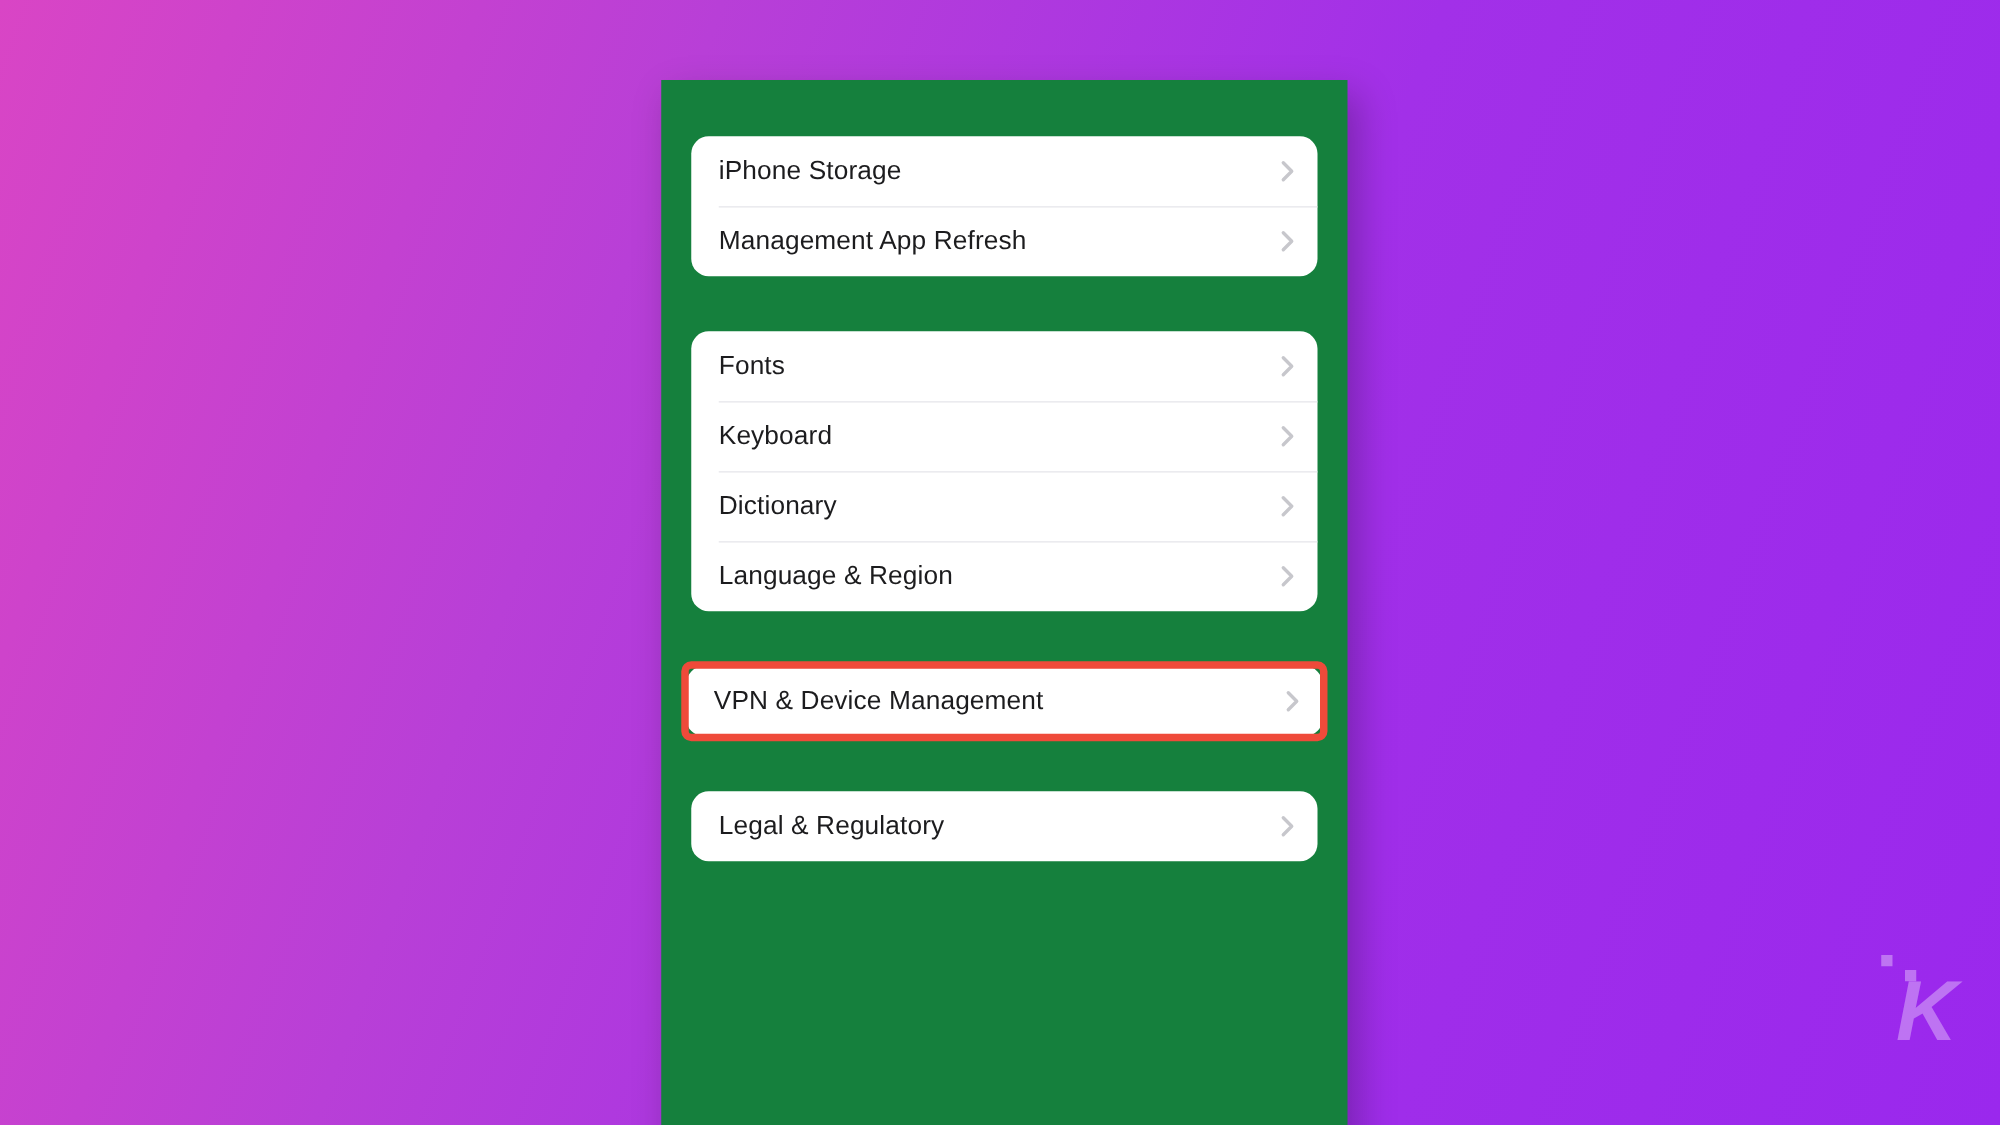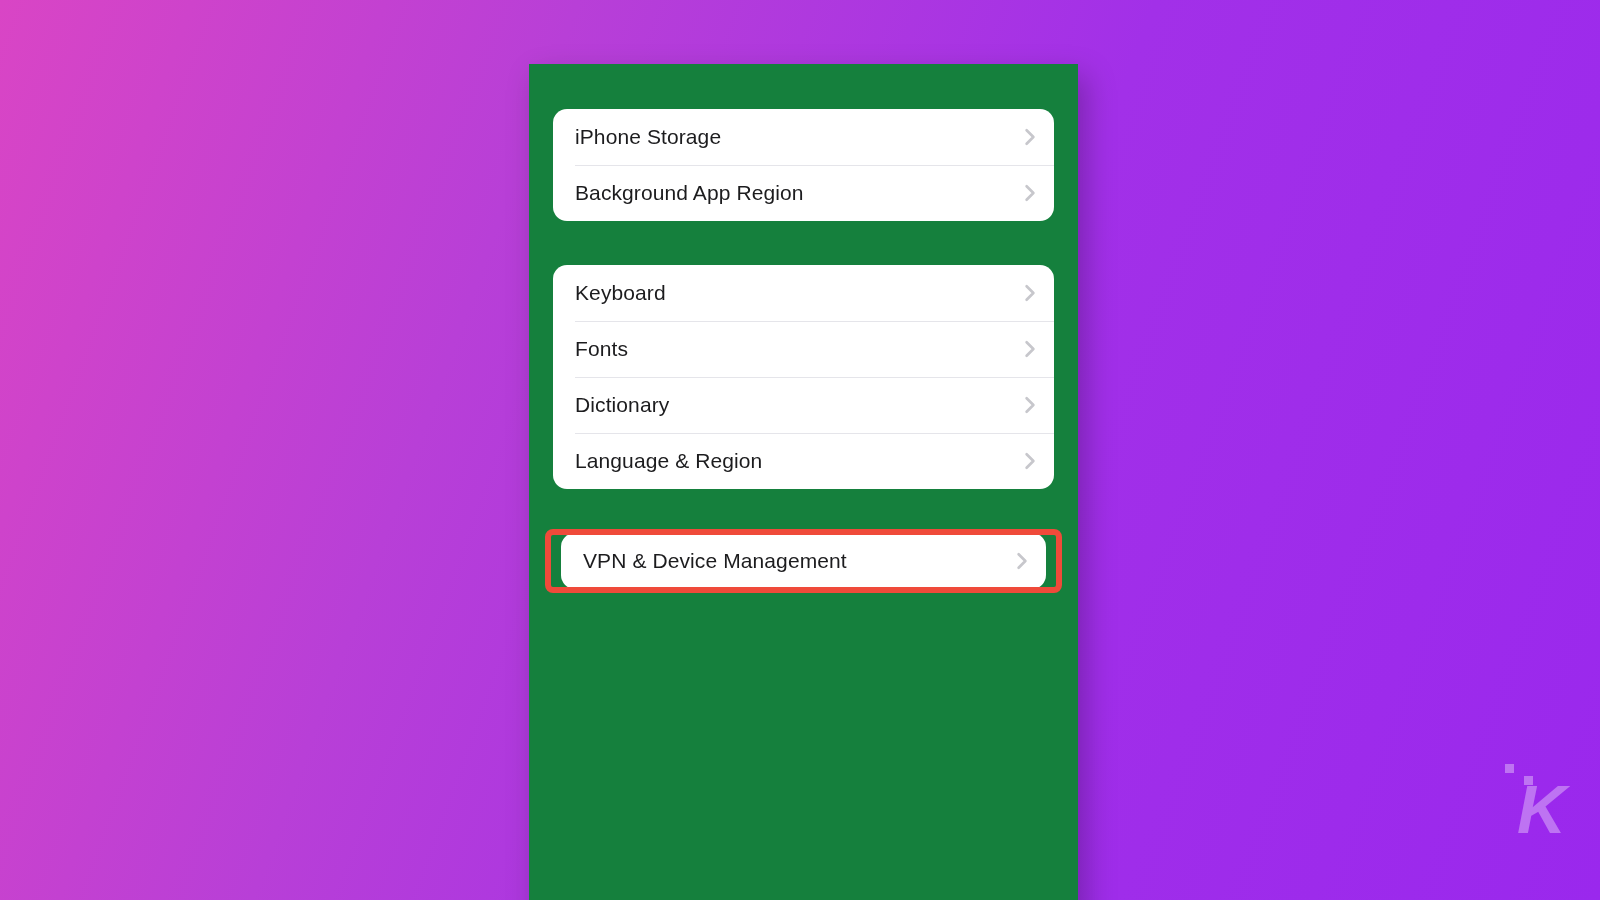--- a/index.html
+++ b/index.html
@@ -62,21 +62,21 @@
     .chevron svg {
       display: block;
     }
     .highlight-box {
       position: relative;
       margin: 0 18px 44px 18px;
     }
     .highlight-box .section-inner {
       background: #ffffff;
       border-radius: 14px;
-      margin: 0 14px;
+      margin: 0 2px;
     }
     .highlight-frame {
       position: absolute;
       top: -4px;
       left: -2px;
       right: -2px;
       bottom: -4px;
       border: 6px solid #ef4a3a;
       border-radius: 8px;
       pointer-events: none;
@@ -118,40 +118,40 @@
   <div class="section">
     <div class="row">
       <span class="row-label">iPhone Storage</span>
       <span class="chevron">
         <svg width="12" height="18" viewBox="0 0 10 16">
             <path d="M2 2 L8 8 L2 14" stroke="currentColor" stroke-width="2.4" fill="none" stroke-linecap="round" stroke-linejoin="round"></path>
           </svg>
       </span>
     </div>
     <div class="row">
-      <span class="row-label">Background App Region</span>
+      <span class="row-label">Management App Refresh</span>
       <span class="chevron">
         <svg width="12" height="18" viewBox="0 0 10 16">
             <path d="M2 2 L8 8 L2 14" stroke="currentColor" stroke-width="2.4" fill="none" stroke-linecap="round" stroke-linejoin="round"></path>
           </svg>
       </span>
     </div>
   </div>
 
   <div class="section">
     <div class="row">
+      <span class="row-label">Fonts</span>
+      <span class="chevron">
+        <svg width="12" height="18" viewBox="0 0 10 16">
+            <path d="M2 2 L8 8 L2 14" stroke="currentColor" stroke-width="2.4" fill="none" stroke-linecap="round" stroke-linejoin="round"></path>
+          </svg>
+      </span>
+    </div>
+    <div class="row">
       <span class="row-label">Keyboard</span>
-      <span class="chevron">
-        <svg width="12" height="18" viewBox="0 0 10 16">
-            <path d="M2 2 L8 8 L2 14" stroke="currentColor" stroke-width="2.4" fill="none" stroke-linecap="round" stroke-linejoin="round"></path>
-          </svg>
-      </span>
-    </div>
-    <div class="row">
-      <span class="row-label">Fonts</span>
       <span class="chevron">
         <svg width="12" height="18" viewBox="0 0 10 16">
             <path d="M2 2 L8 8 L2 14" stroke="currentColor" stroke-width="2.4" fill="none" stroke-linecap="round" stroke-linejoin="round"></path>
           </svg>
       </span>
     </div>
     <div class="row">
       <span class="row-label">Dictionary</span>
       <span class="chevron">
         <svg width="12" height="18" viewBox="0 0 10 16">
@@ -176,20 +176,30 @@
         <span class="chevron">
           <svg width="12" height="18" viewBox="0 0 10 16">
               <path d="M2 2 L8 8 L2 14" stroke="currentColor" stroke-width="2.4" fill="none" stroke-linecap="round" stroke-linejoin="round"></path>
             </svg>
         </span>
       </div>
     </div>
     <div class="highlight-frame"></div>
   </div>
 
+  <div class="section">
+    <div class="row">
+      <span class="row-label">Legal &amp; Regulatory</span>
+      <span class="chevron">
+        <svg width="12" height="18" viewBox="0 0 10 16">
+            <path d="M2 2 L8 8 L2 14" stroke="currentColor" stroke-width="2.4" fill="none" stroke-linecap="round" stroke-linejoin="round"></path>
+          </svg>
+      </span>
+    </div>
+  </div>
 
 </div>
 
 <div class="watermark">
   <span class="dots">
       <span></span>
       <span></span>
     </span>
   <span>K</span>
 </div>

